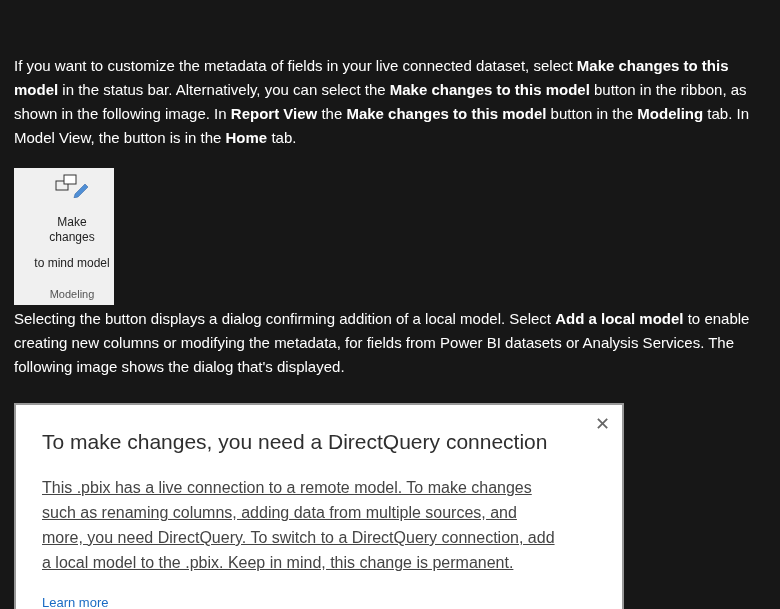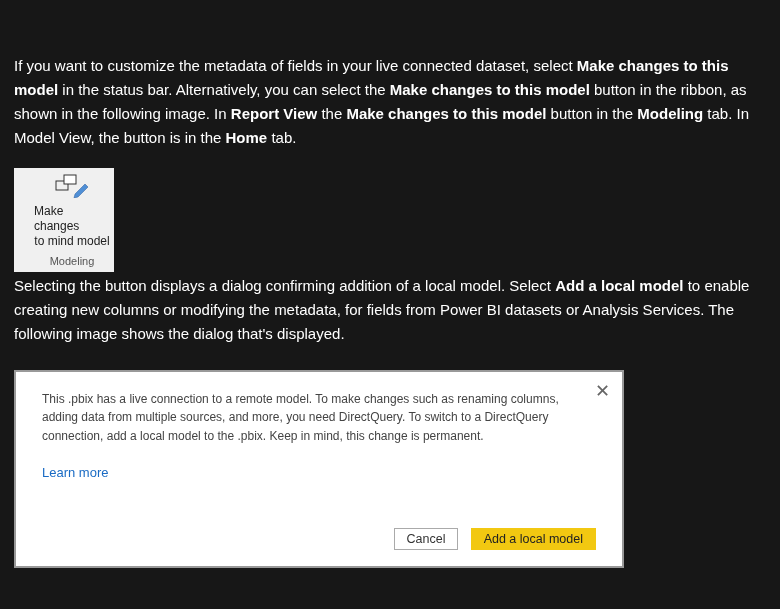--- a/index.html
+++ b/index.html
@@ -28,20 +28,22 @@
     .ribbon-button {
       display: inline-flex;
       flex-direction: column;
       align-items: center;
       background: #f0f0f0;
       color: #222222;
       width: 100px;
       padding: 6px 4px 3px 20px;
       font-size: 12px;
       line-height: 1.25;
+      text-align: center;
+      gap: 11px;
     }
     .ribbon-button .icon {
       margin-bottom: 2px;
     }
     .ribbon-button .label {
       font-size: 12px;
       color: #222;
     }
     .ribbon-button .tab {
       font-size: 11px;
@@ -72,25 +74,26 @@
       font-family: Arial, sans-serif;
     }
     .dialog-title {
       font-size: 21px;
       font-weight: 400;
       color: #2f2f2f;
       margin-bottom: 18px;
       margin-top: 2px;
     }
     .dialog-body {
-      font-size: 12px;
+      font-size: 16px;
       color: #444;
       line-height: 1.55;
       margin-bottom: 14px;
       max-width: 520px;
+      text-decoration: underline;
     }
     .dialog-link {
       color: #1a6bc4;
       font-size: 13px;
       cursor: pointer;
       text-decoration: none;
       text-align: center;
     }
     .dialog-footer {
       text-align: right;
@@ -138,20 +141,21 @@
 
 
 <p class="para" style="margin-top:2px;">
   <span>Selecting the button displays a dialog confirming addition of a local model. Select </span><b>Add a local model</b><span> to enable creating new columns or modifying the metadata, for fields from Power BI datasets or Analysis Services. The following image shows the dialog that's displayed.</span>
 </p>
 
 
 <div class="dialog-wrap">
   <div class="dialog">
     <span class="dialog-close">✕</span>
+    <div class="dialog-title">To make changes, you need a DirectQuery connection</div>
     <div class="dialog-body">This .pbix has a live connection to a remote model. To make changes such as renaming columns, adding data from multiple sources, and more, you need DirectQuery. To switch to a DirectQuery connection, add a local model to the .pbix. Keep in mind, this change is permanent.</div>
     <a class="dialog-link">Learn more</a>
     <div class="dialog-footer">
       <span class="btn">Cancel</span>
       <span class="btn btn-primary">Add a local model</span>
     </div>
   </div>
 </div>
 
 

